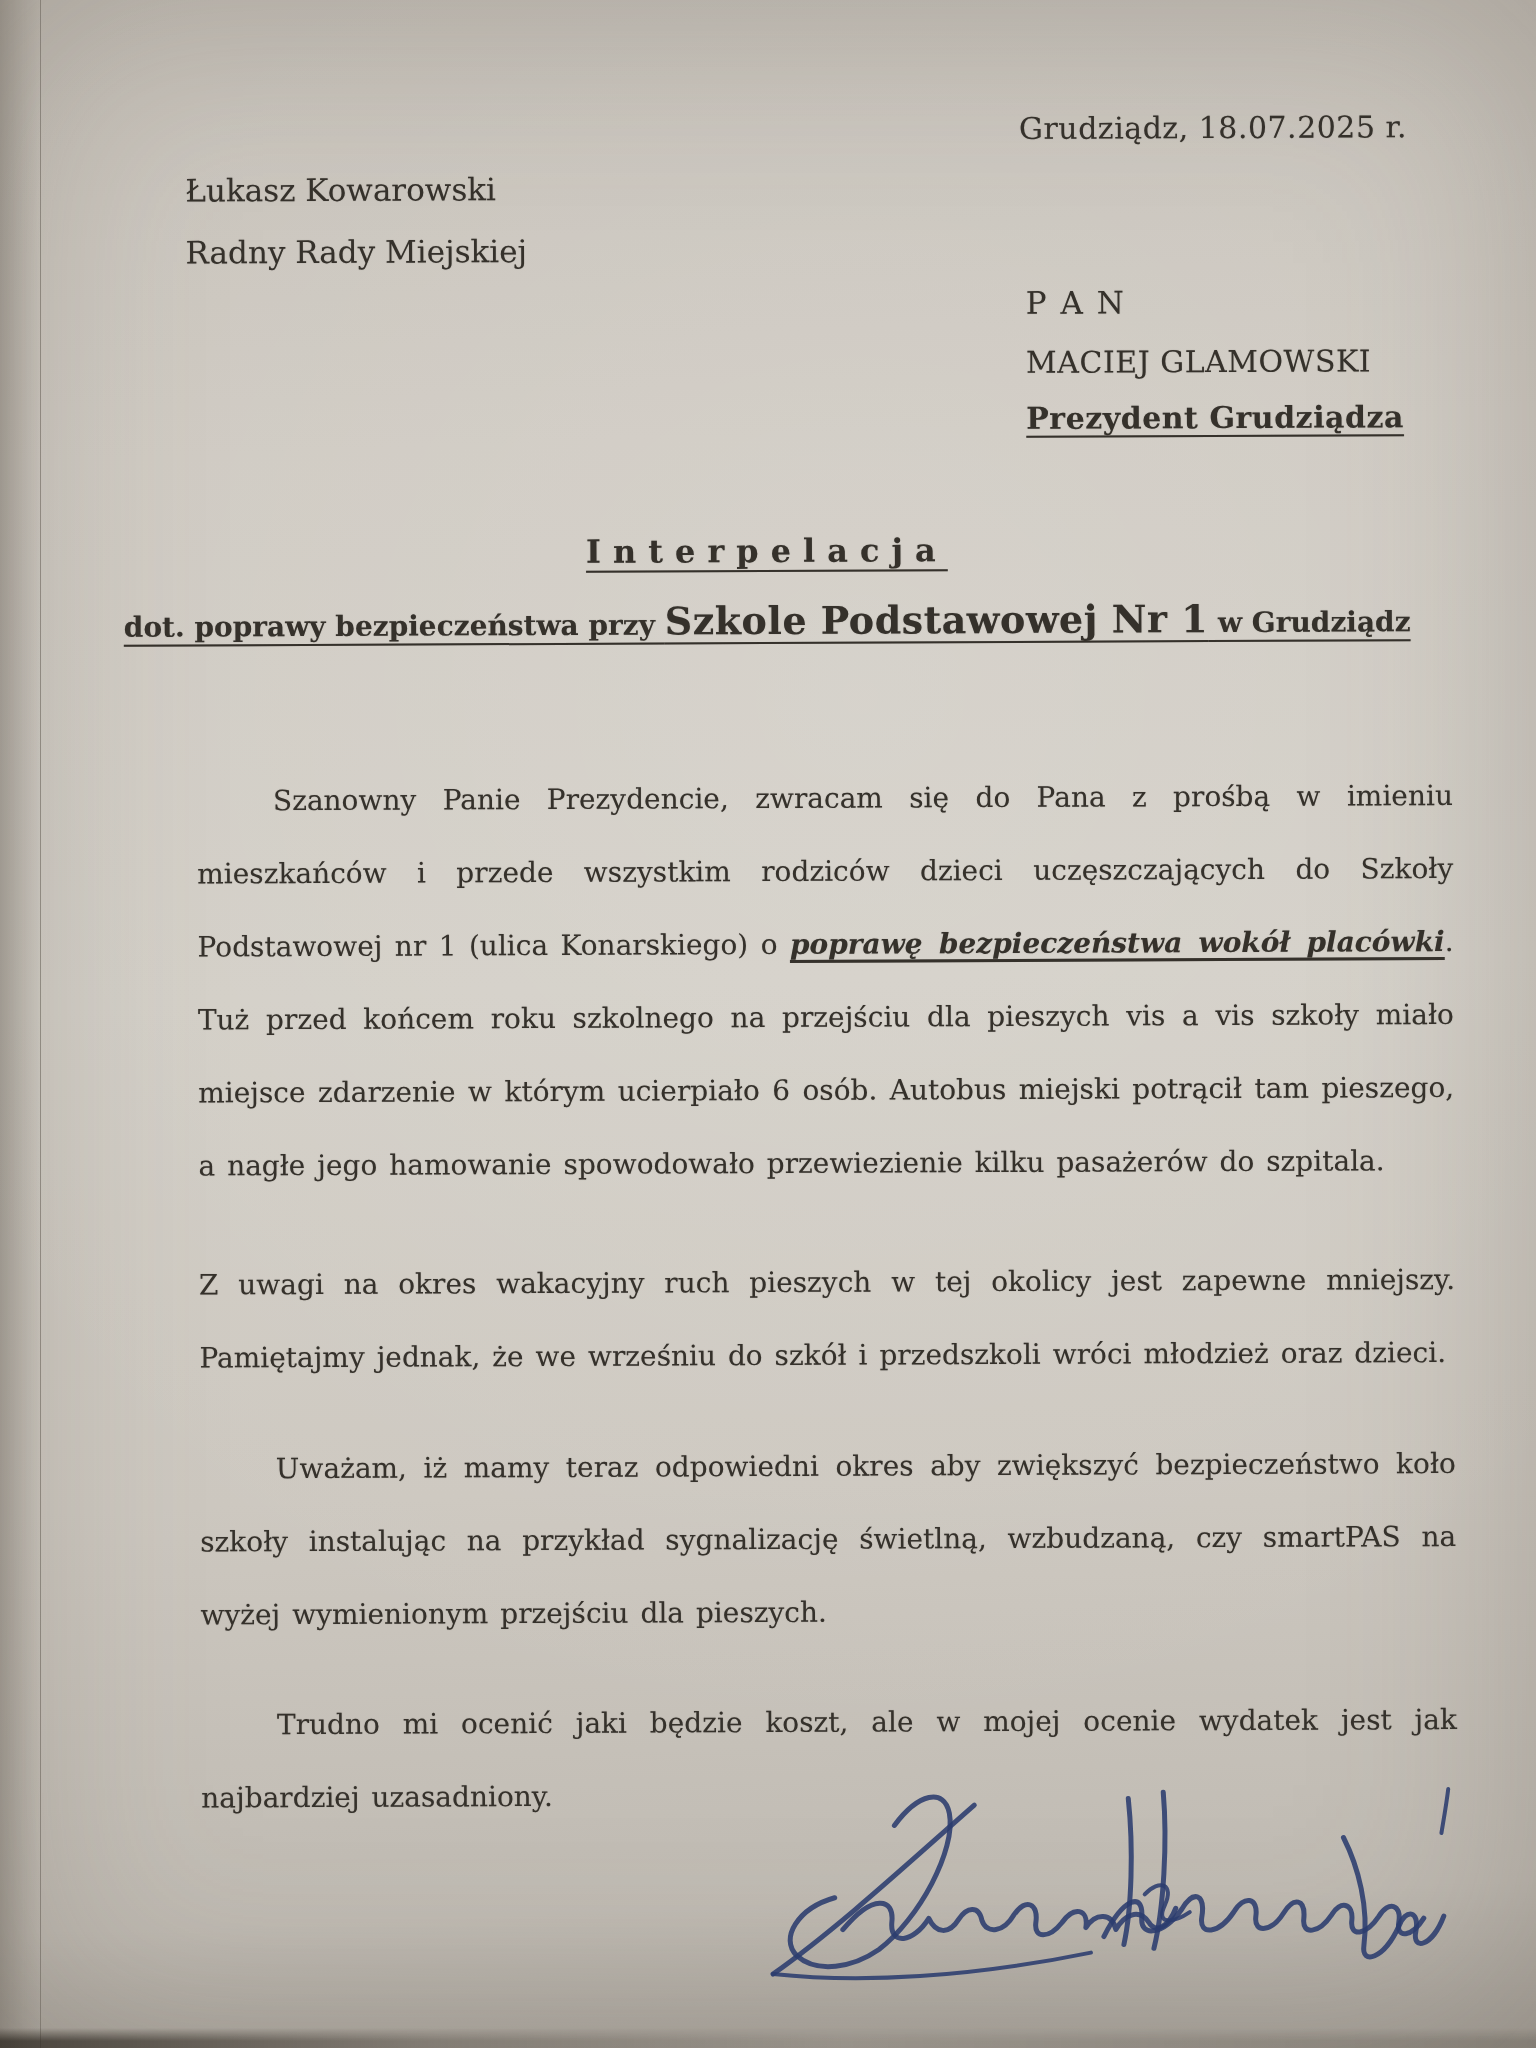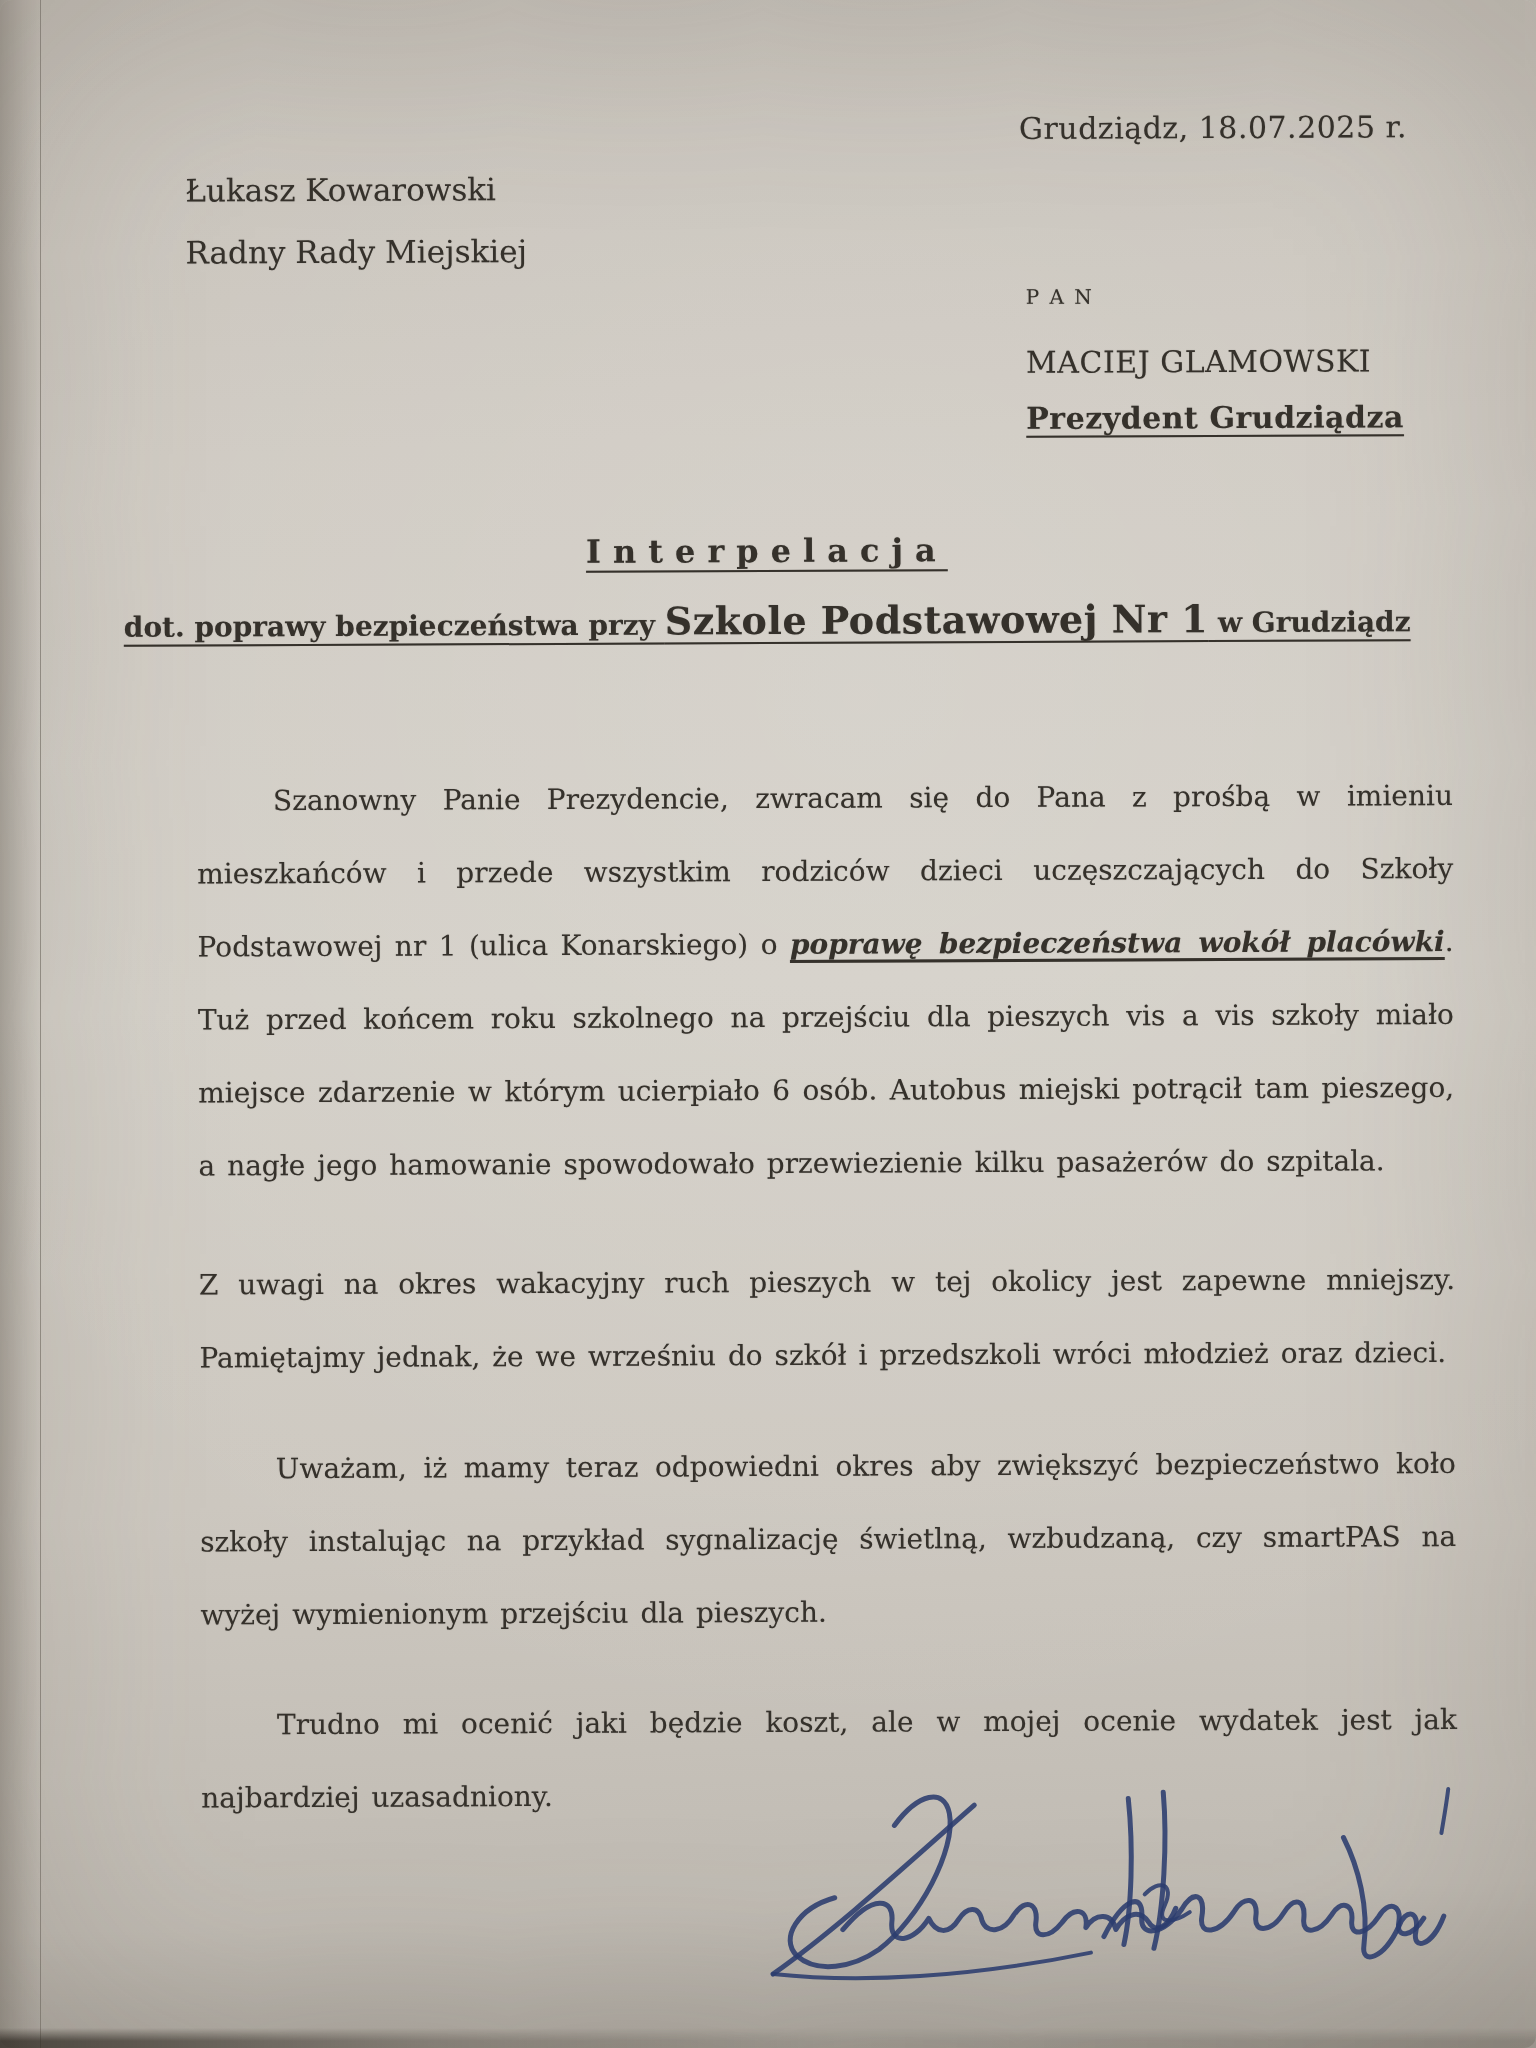--- a/index.html
+++ b/index.html
@@ -13,21 +13,20 @@
   .photo {
     position: relative;
     width: 1536px;
     height: 2048px;
     background:
       radial-gradient(115% 85% at 56% 34%, rgba(255,255,255,0.12), rgba(0,0,0,0) 62%),
       linear-gradient(178deg, #c6c1b9 0%, #cfcac2 22%, #d3cfc7 48%, #cdc8c0 72%, #c0bbb3 92%, #aaa59d 100%);
     box-shadow: inset 0 0 220px rgba(88,80,70,0.30);
     font-family: "DejaVu Serif", "Liberation Serif", serif;
     color: #35312b;
-    border-radius: 12px;
   }
   
   .edge-left {
     position: absolute; left: 0; top: 0; bottom: 0; width: 40px;
     background: linear-gradient(90deg, rgba(105,98,88,0.38), rgba(120,113,102,0.16) 60%, rgba(120,113,102,0.0));
     border-right: 1px solid rgba(110,104,94,0.35);
   }
   
   .edge-bottom {
     position: absolute; left: 0; right: 0; bottom: 0; height: 20px;
@@ -42,21 +41,21 @@
     transform-origin: 50% 40%;
     text-shadow: 0 0 1px rgba(53,49,43,0.35);
   }
   .abs { position: absolute; }
 
   .date-line { left: 1022px; top: 112px; font-size: 30px; letter-spacing: 0.5px; }
 
   .sender-name { left: 188px; top: 170px; font-size: 31px; }
   .sender-role { left: 188px; top: 232px; font-size: 31px; }
 
-  .recipient-salutation { left: 1028px; top: 286px; font-size: 20px; letter-spacing: 2px; }
+  .recipient-salutation { left: 1028px; top: 286px; font-size: 31px; letter-spacing: 2px; }
   .recipient-name       { left: 1028px; top: 346px; font-size: 30px; letter-spacing: 0.5px; }
   .recipient-role       { left: 1028px; top: 402px; font-size: 30px; font-weight: bold;
                           text-decoration: underline; text-underline-offset: 7px;
                           text-decoration-thickness: 2px; letter-spacing: 0.5px; }
 
   .letter-title {
     left: 0; top: 532px; width: 1536px; text-align: center;
     font-size: 32px; font-weight: bold; letter-spacing: 12px;
   }
   .letter-title span {

